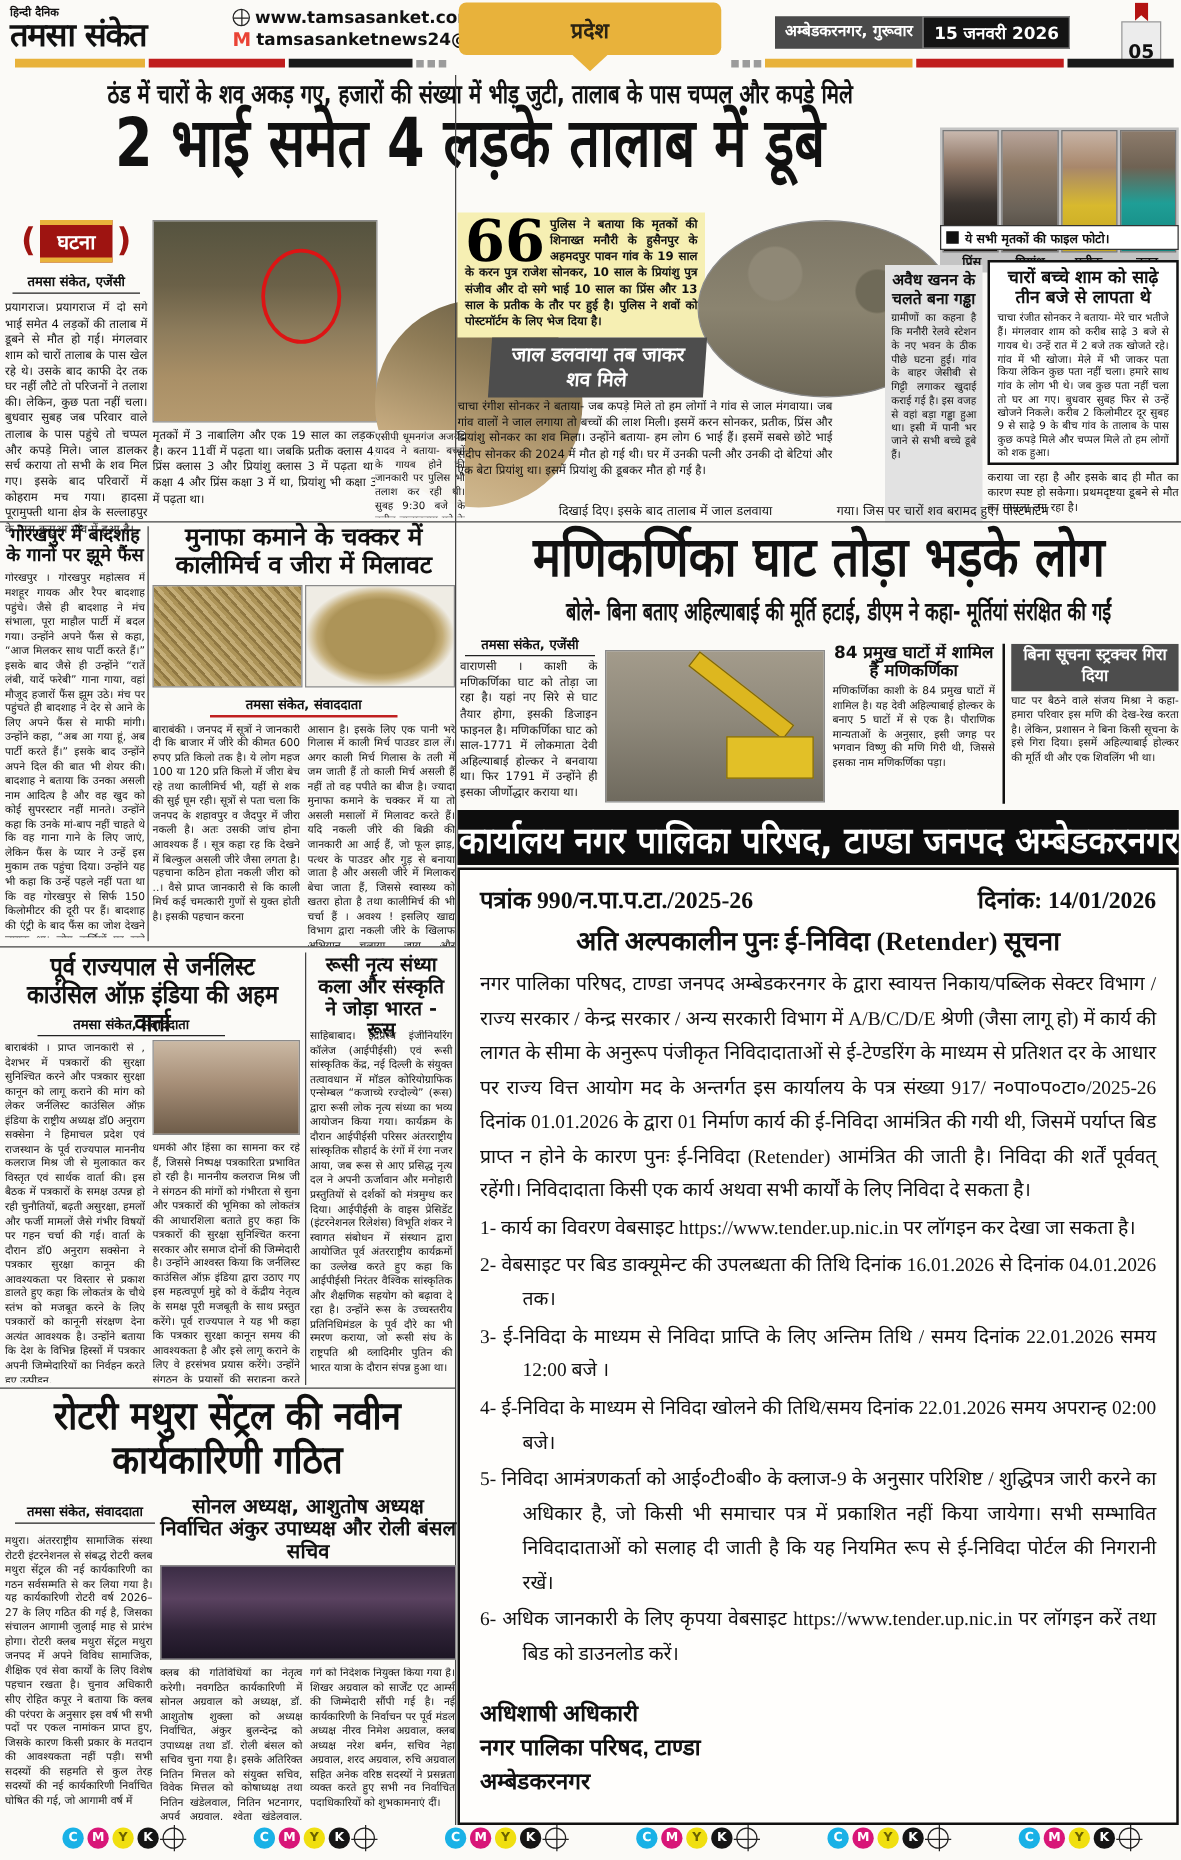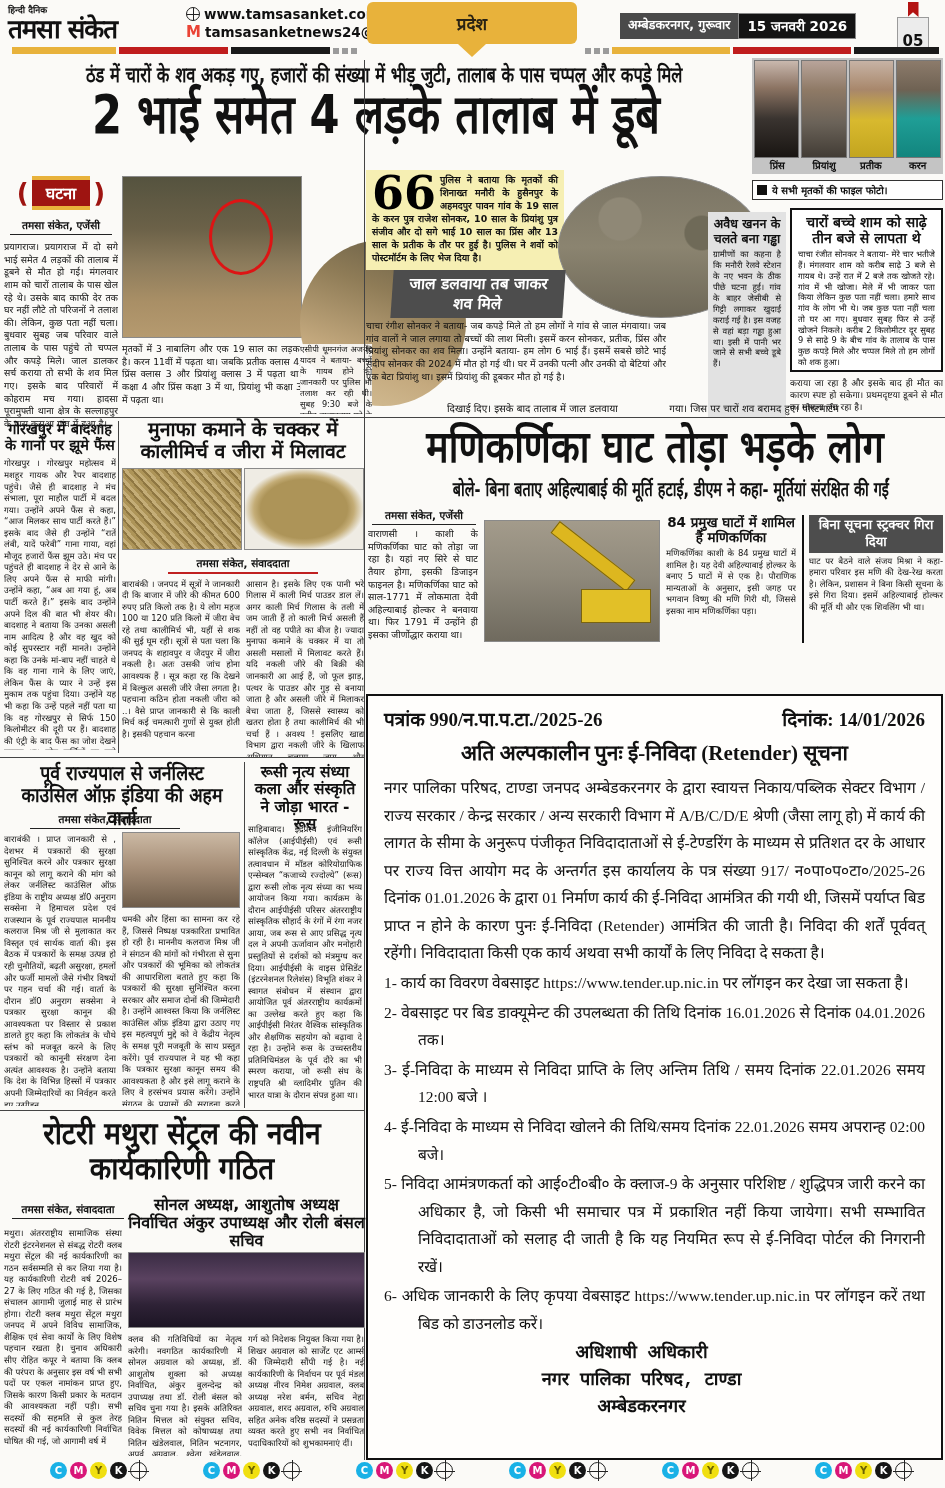--- a/index.html
+++ b/index.html
@@ -46,21 +46,21 @@
   .red-circle { position:absolute; border:3.5px solid #dd1414; border-radius:50%; }
   .oval { border-radius:50%; background:radial-gradient(circle at 30% 30%, #8f8876 0 12%, transparent 13%), radial-gradient(circle at 70% 40%, #6f6a58 0 10%, transparent 11%), linear-gradient(180deg,#7b7565 0%,#8b8470 50%,#6d6757 100%); }
   .circle-ph { border-radius:50%; background:linear-gradient(200deg,#5f5742 0%,#8f7c57 35%,#c4a97e 70%,#d7c299 100%); }
   .cumin { background:repeating-linear-gradient(48deg,#ad9458 0 3px,#8f7742 3px 5px,#c4ad77 5px 8px); }
   .cumin.pile { background:radial-gradient(ellipse at center,#ad9458 0 52%,#c4ad77 60%,#efece4 72%); }
   .ghat-ph { background:linear-gradient(180deg,#a39b8b 0%,#8f897b 45%,#6f6a5e 100%); position:relative; }
   .jcb-arm { position:absolute; right:18px; top:28px; width:96px; height:15px; background:#ddb71f; transform:rotate(38deg); border:1px solid #7a6410; }
   .jcb-body { position:absolute; right:8px; bottom:18px; width:70px; height:34px; background:#e2c027; border:1px solid #7a6410; }
   .meet-ph { background:linear-gradient(180deg,#cbb9a4 0%,#a78f78 45%,#6e5c49 100%); }
   .group-ph { background:linear-gradient(180deg,#3a2c44 0%,#5a4260 35%,#2e2236 70%,#1c1524 100%); }
-  .victim-panel { background:#c4c4c4; padding:2px; display:flex; flex-direction:column; }
+  .victim-panel { background:#c4c4c4; padding:2px; display:flex; flex-direction:column;margin-top:44px; }
   .victim-row { display:flex; gap:2px; flex:1; }
   .victim { flex:1; border:1px solid #777; }
   .v1 { background:linear-gradient(180deg,#c9b8ae 0%,#8c7463 28%,#3a3430 60%,#191512 100%); }
   .v2 { background:linear-gradient(180deg,#b8a49a 0%,#8f7a66 30%,#6a6258 65%,#423c35 100%); }
   .v3 { background:linear-gradient(180deg,#c7b3a5 0%,#a8876b 30%,#d8b92e 62%,#c3a51f 100%); }
   .v4 { background:linear-gradient(180deg,#8c7b6b 0%,#6f6253 30%,#1f9e96 60%,#12857e 100%); }
   .victim-names { display:flex; }
   .victim-names span { flex:1; text-align:center; font-size:10px; font-weight:bold; }
   .file-caption { border:1.5px solid #333; display:flex; align-items:center; gap:5px; padding:2px 4px; font-size:10px; font-weight:bold; background:#fff; }
   .blk-sq { width:10px; height:10px; background:#111; flex:0 0 auto; }
@@ -74,21 +74,21 @@
   .grey-box { background:#e2e2e2; padding:4px 5px; }
   .frame-box { border:2px solid #111; padding:4px 6px; background:#fff; }
 
   
   .tender-banner { background:#0d0d0d; color:#fff; display:flex; align-items:center; justify-content:center; font-size:29px; font-weight:800; white-space:nowrap; }
   .tender-box { border:2.5px solid #111; background:#fffefc; padding:10px 16px 8px 16px; font-family:"Liberation Serif","DejaVu Serif",serif; }
   .tender-ref-row { display:flex; justify-content:space-between; font-size:19px; font-weight:bold; }
   .tender-title { text-align:center; font-size:21px; font-weight:bold; margin:6px 0 8px 0; }
   .tender-body { font-size:15.5px; line-height:1.78; text-align:justify; }
   .tender-item { font-size:15.5px; line-height:1.78; text-align:justify; padding-left:34px; text-indent:-34px; margin-top:2px; }
-  .tender-sign { text-align:center; font-weight:bold; font-size:18px; line-height:1.5; margin-top:2px; padding-right:26px; font-family:Liberation Mono, monospace; }
+  .tender-sign { text-align:left; font-weight:bold; font-size:18px; line-height:1.5; margin-top:20px; padding-right:26px; font-family:Liberation Sans, sans-serif; }
 
   
   .vrule { background:#444; width:1px; }
   .hrule { background:#444; height:1px; }
 
   
   .cmyk-strip { display:flex; justify-content:space-between; align-items:center; }
   .cmyk-group { display:flex; gap:3px; align-items:center; }
   .dot { width:17px; height:17px; border-radius:50%; display:flex; align-items:center; justify-content:center; font-size:10px; font-weight:bold; color:#fff; }
   .dot.c { background:#19b1e6; } .dot.m { background:#d81678; }
@@ -255,20 +255,23 @@
   </div>
   <div class="abs clip" style="left:666px; top:515px; width:130px; height:128px;">
     <div class="ctr hl-md" style="font-size:13.5px;">84 प्रमुख घाटों में शामिल हैं मणिकर्णिका</div>
     <div class="body-txt" style="font-size:8.5px; margin-top:3px;">मणिकर्णिका काशी के 84 प्रमुख घाटों में शामिल है। यह देवी अहिल्याबाई होल्कर के बनाए 5 घाटों में से एक है। पौराणिक मान्यताओं के अनुसार, इसी जगह पर भगवान विष्णु की मणि गिरी थी, जिससे इसका नाम मणिकर्णिका पड़ा।</div>
   </div>
   <div class="abs clip" style="left:802px; top:515px; width:141px; height:128px; border-left:2px solid #111; padding-left:5px;">
     <div class="dark-sub" style="font-size:13px; transform:none; padding:2px 4px;">बिना सूचना स्ट्रक्चर गिरा दिया</div>
     <div class="body-txt" style="font-size:8.5px; margin-top:3px;">घाट पर बैठने वाले संजय मिश्रा ने कहा- हमारा परिवार इस मणि की देख-रेख करता है। लेकिन, प्रशासन ने बिना किसी सूचना के इसे गिरा दिया। इसमें अहिल्याबाई होल्कर की मूर्ति थी और एक शिवलिंग भी था।</div>
   </div>
 
+  <div class="abs tender-banner" style="left:366px; top:648px; width:577px; height:44px;">
+    <span style="display:inline-block; transform:scaleX(.92);">कार्यालय नगर पालिका परिषद, टाण्डा जनपद अम्बेडकरनगर</span>
+  </div>
   <div class="abs tender-box clip" style="left:366px; top:694px; width:577px; height:766px;">
     <div class="tender-ref-row">
       <span>पत्रांक 990/न.पा.प.टा./2025-26</span>
       <span>दिनांक: 14/01/2026</span>
     </div>
     <div class="tender-title">अति अल्पकालीन पुनः ई-निविदा (Retender) सूचना</div>
     <div class="tender-body">नगर पालिका परिषद, टाण्डा जनपद अम्बेडकरनगर के द्वारा स्वायत्त निकाय/पब्लिक सेक्टर विभाग / राज्य सरकार / केन्द्र सरकार / अन्य सरकारी विभाग में A/B/C/D/E श्रेणी (जैसा लागू हो) में कार्य की लागत के सीमा के अनुरूप पंजीकृत निविदादाताओं से ई-टेण्डरिंग के माध्यम से प्रतिशत दर के आधार पर राज्य वित्त आयोग मद के अन्तर्गत इस कार्यालय के पत्र संख्या 917/ न०पा०प०टा०/2025-26 दिनांक 01.01.2026 के द्वारा 01 निर्माण कार्य की ई-निविदा आमंत्रित की गयी थी, जिसमें पर्याप्त बिड प्राप्त न होने के कारण पुनः ई-निविदा (Retender) आमंत्रित की जाती है। निविदा की शर्तें पूर्ववत् रहेंगी। निविदादाता किसी एक कार्य अथवा सभी कार्यों के लिए निविदा दे सकता है।</div>
     <div class="tender-item">1- कार्य का विवरण वेबसाइट https://www.tender.up.nic.in पर लॉगइन कर देखा जा सकता है।</div>
     <div class="tender-item">2- वेबसाइट पर बिड डाक्यूमेन्ट की उपलब्धता की तिथि दिनांक 16.01.2026 से दिनांक 04.01.2026 तक।</div>
     <div class="tender-item">3- ई-निविदा के माध्यम से निविदा प्राप्ति के लिए अन्तिम तिथि / समय दिनांक 22.01.2026 समय 12:00 बजे ।</div>

